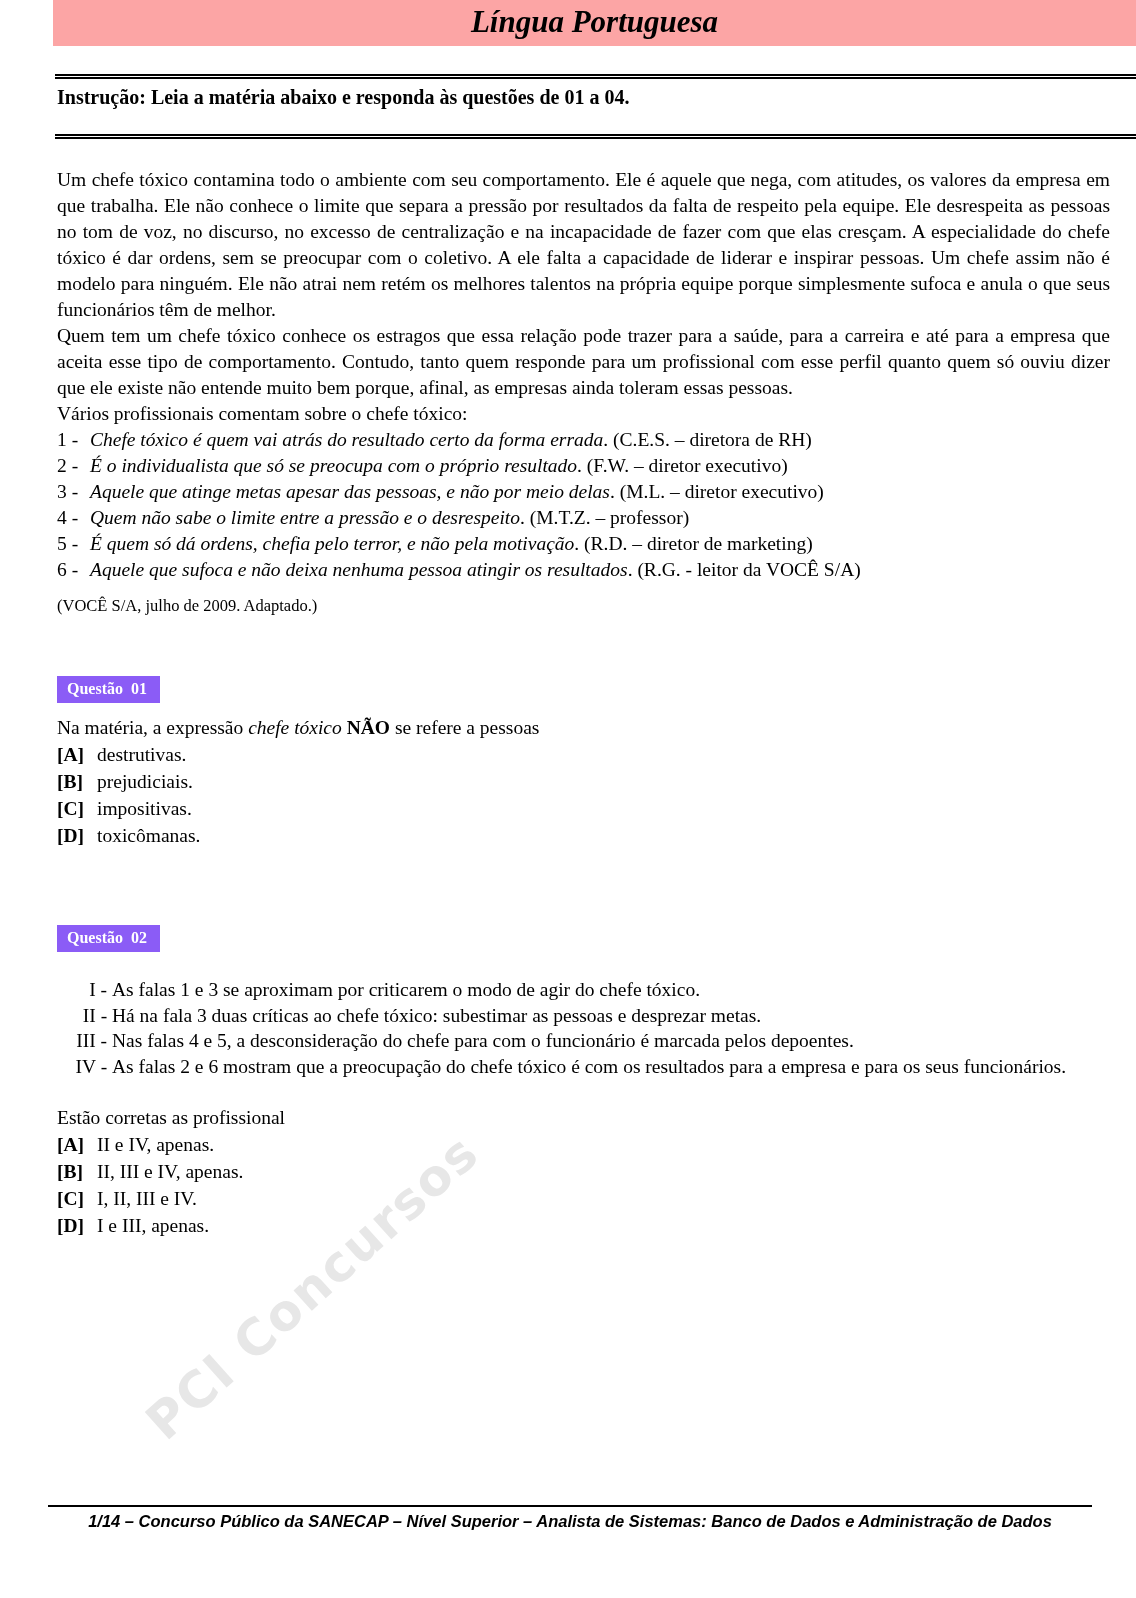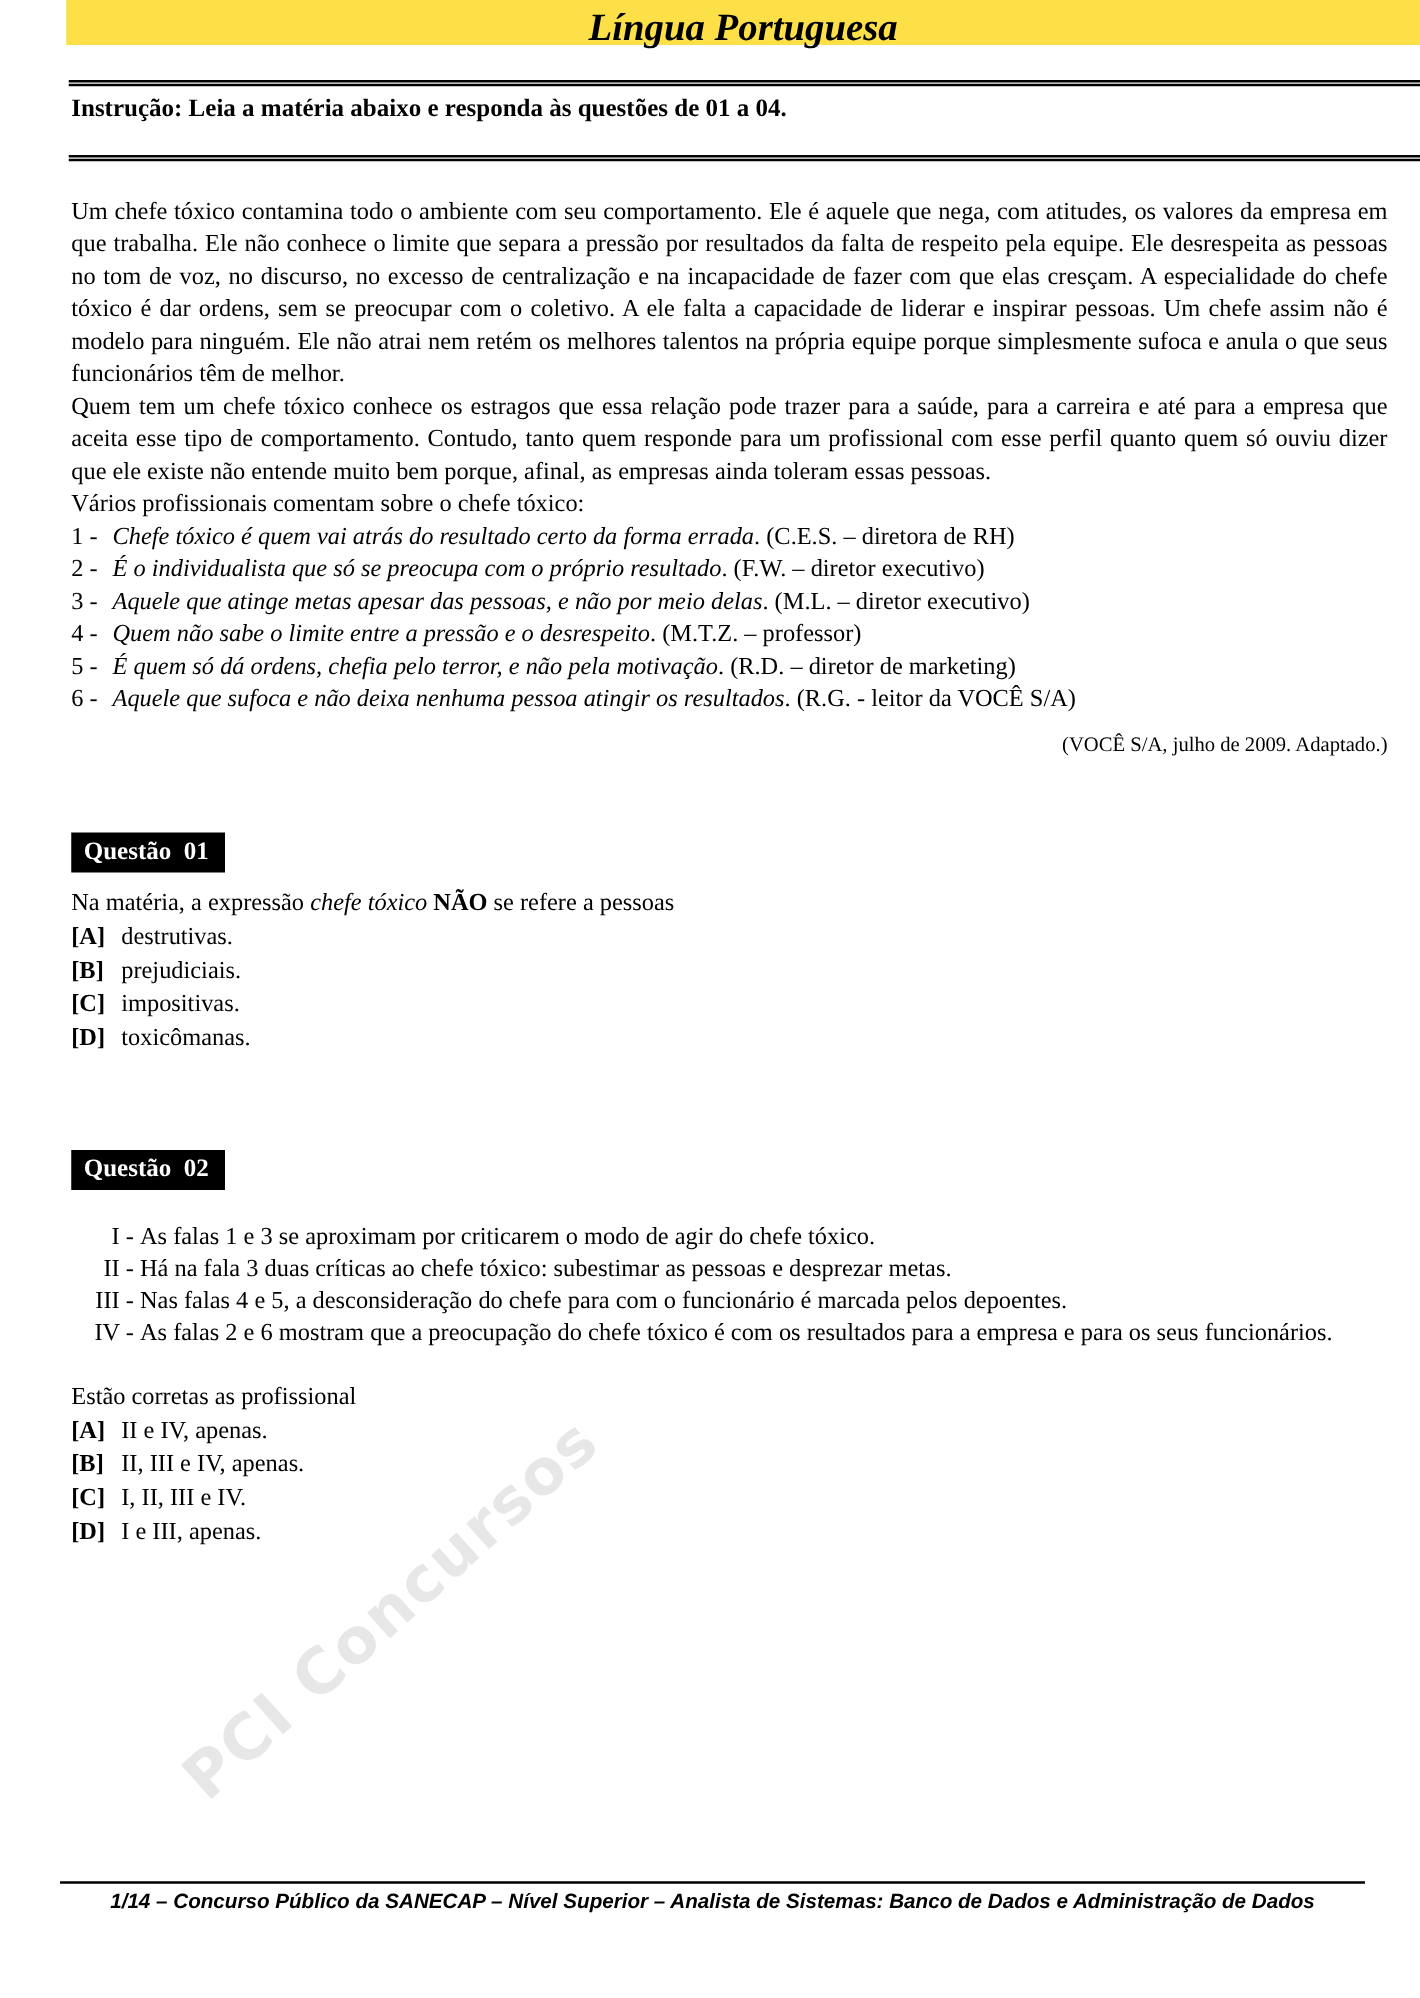--- a/index.html
+++ b/index.html
@@ -23,22 +23,22 @@
     font-size: 50px;
     letter-spacing: 2px;
     color: #e7e7e7;
     white-space: nowrap;
     z-index: 0;
   }
   .page-inner { position: relative; z-index: 1; }
 
   .header-bar {
     margin-left: 53px;
-    height: 36px;
-    background: #fde047;
+    height: 46px;
+    background: #fca5a5;
     text-align: center;
   }
   .header-title {
     font-style: italic;
     font-weight: bold;
     font-size: 31px;
     line-height: 43px;
   }
   .instruction-banner {
     margin: 28px 0 0 55px;
@@ -62,30 +62,30 @@
     text-align: justify;
   }
   .article-body p { margin: 0; }
 
   .statement { line-height: 26px; font-size: 19.5px; }
   .statement-label { display: inline-block; width: 33px; }
   .statement-quote { font-style: italic; }
 
   .source-citation {
     margin-top: 13px;
-    text-align: right;
+    text-align: left;
     font-size: 16.5px;
   }
 
   .question-badge {
     display: inline-block;
-    background: #000000;
+    background: #8b5cf6;
     color: #ffffff;
     font-weight: bold;
-    font-size: 20px;
+    font-size: 16px;
     padding: 4px 13px 5px 10px;
   }
   .q1-block { margin-top: 60px; }
   .q2-block { margin-top: 76px; }
 
   .question-stem { margin-top: 11px; font-size: 19.5px; line-height: 27px; }
   .stem-italic { font-style: italic; }
   .stem-bold { font-weight: bold; }
 
   .option-row { font-size: 19.5px; line-height: 27px; }

